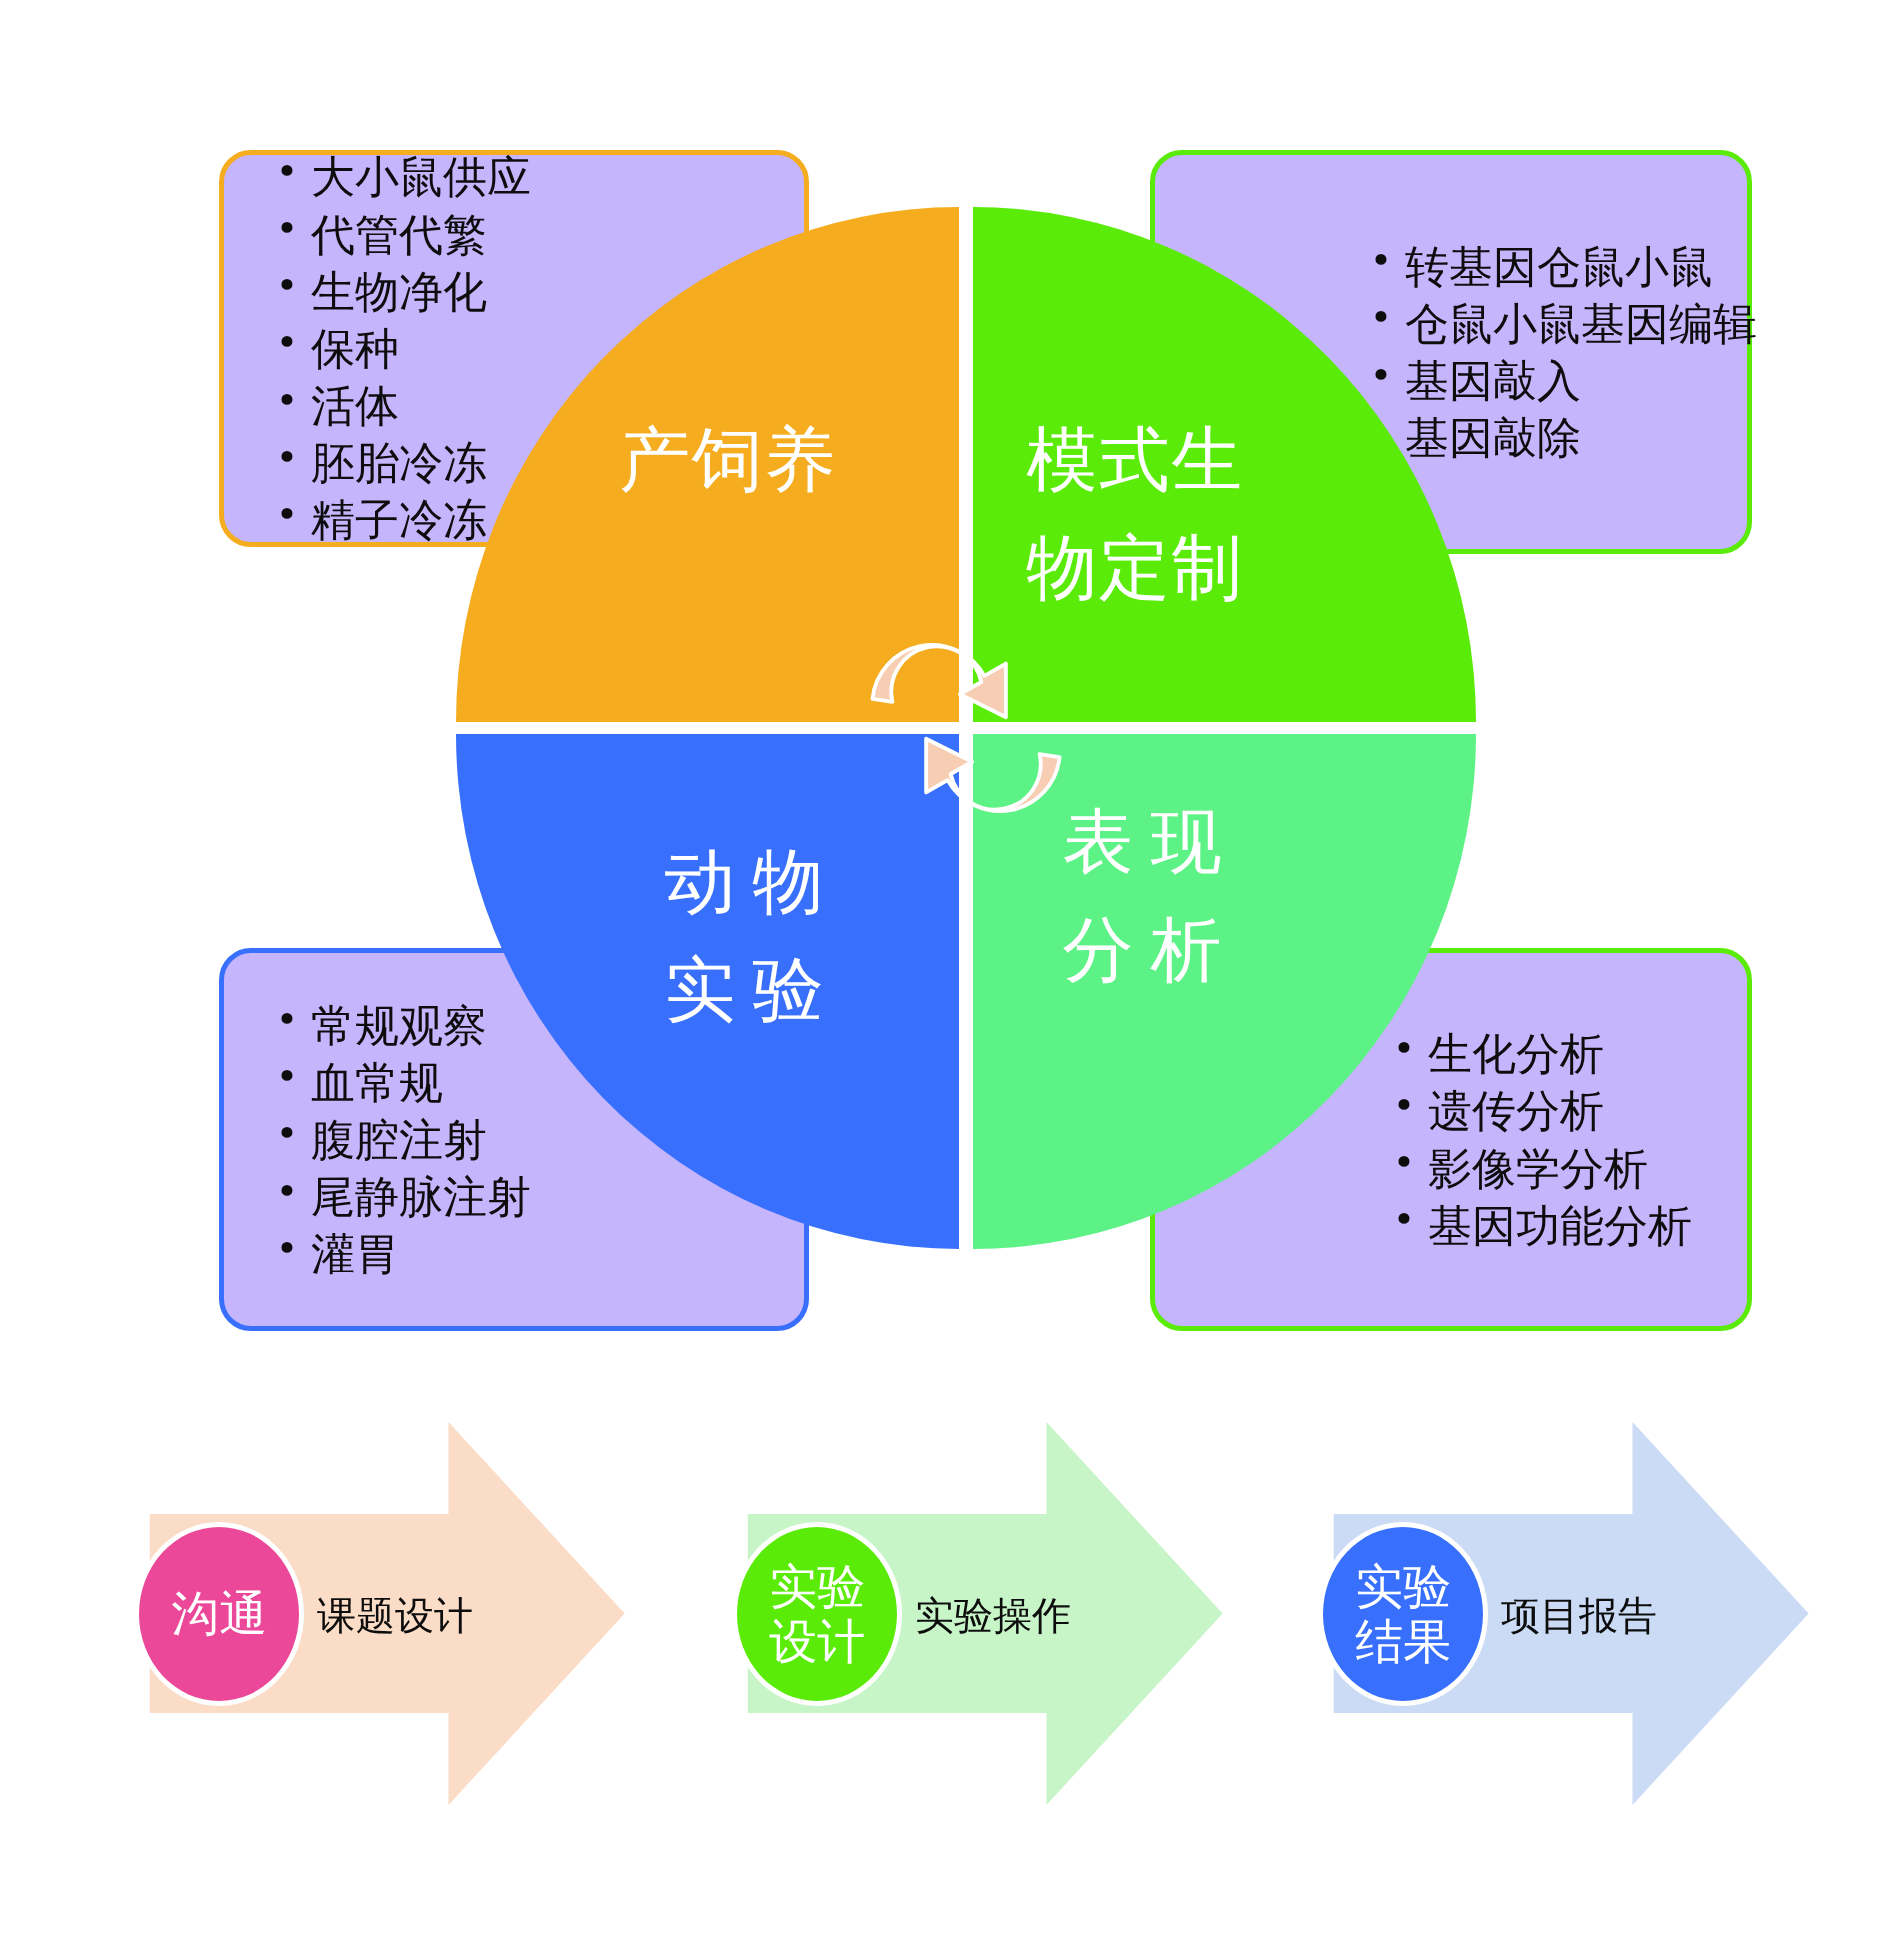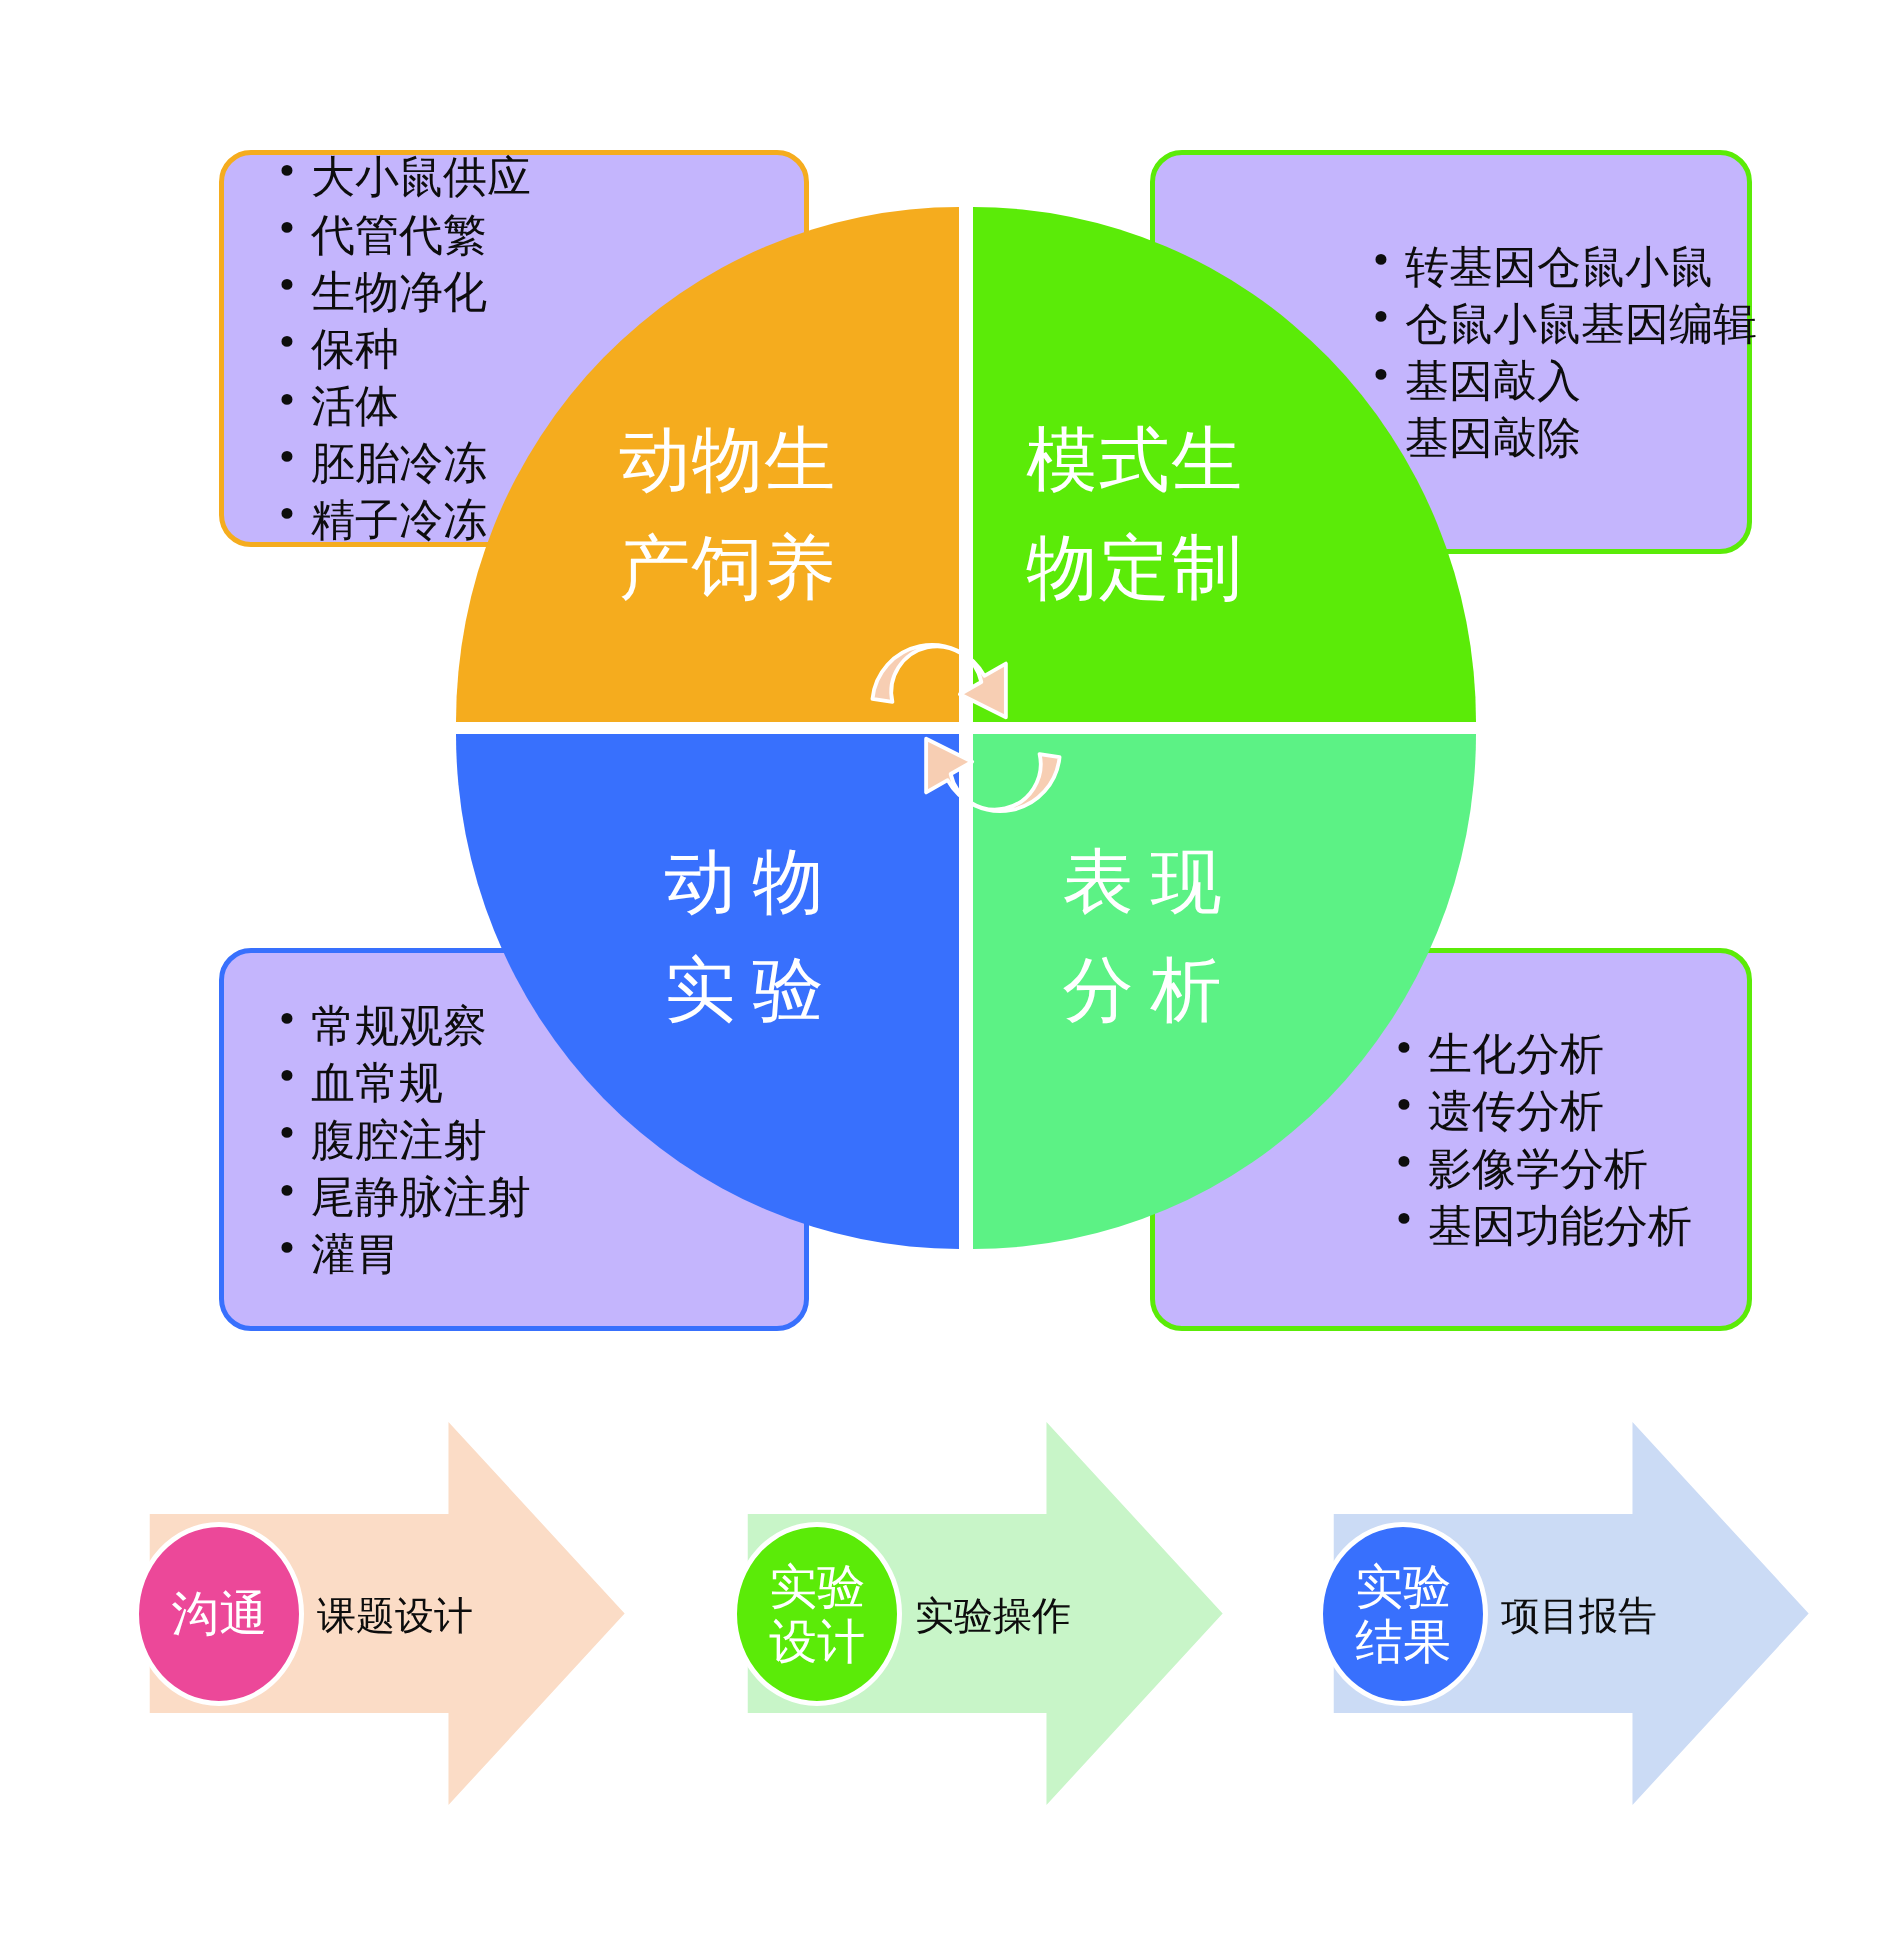--- a/index.html
+++ b/index.html
@@ -108,21 +108,21 @@
     font-size: 71px;
     line-height: 1.52;
     text-align: center;
     z-index: 12;
     white-space: nowrap;
     letter-spacing: 1.5px;
   }
   #label-tl { left: 590px;  top: 406px;  width: 276px; }
   #label-tr { left: 997px; top: 406px;  width: 276px; }
   #label-bl { left: 606px;  top: 828px; width: 276px; letter-spacing: 17px; text-indent: 17px;}
-  #label-br { left: 1004px; top: 828px; width: 276px; letter-spacing: 17px; text-indent: 17px;}
+  #label-br { left: 1004px; top: 788px; width: 276px; letter-spacing: 17px; text-indent: 17px;}
 
   
   #rot-arrows {
     position: absolute;
     left: 851px;
     top: 613px;
     width: 230px;
     height: 230px;
     z-index: 14;
   }
@@ -229,21 +229,20 @@
   </div>
   <div class="quad" id="quad-bl">
     <div class="quad-inner"></div>
   </div>
   <div class="quad" id="quad-br">
     <div class="quad-inner"></div>
   </div>
 </div>
 
 <div class="quad-label" id="label-tl">
-  <div>动物生</div>
   <div>产饲养</div>
 </div>
 <div class="quad-label" id="label-tr">
   <div>模式生</div>
   <div>物定制</div>
 </div>
 <div class="quad-label" id="label-bl">
   <div>动物</div>
   <div>实验</div>
 </div>

